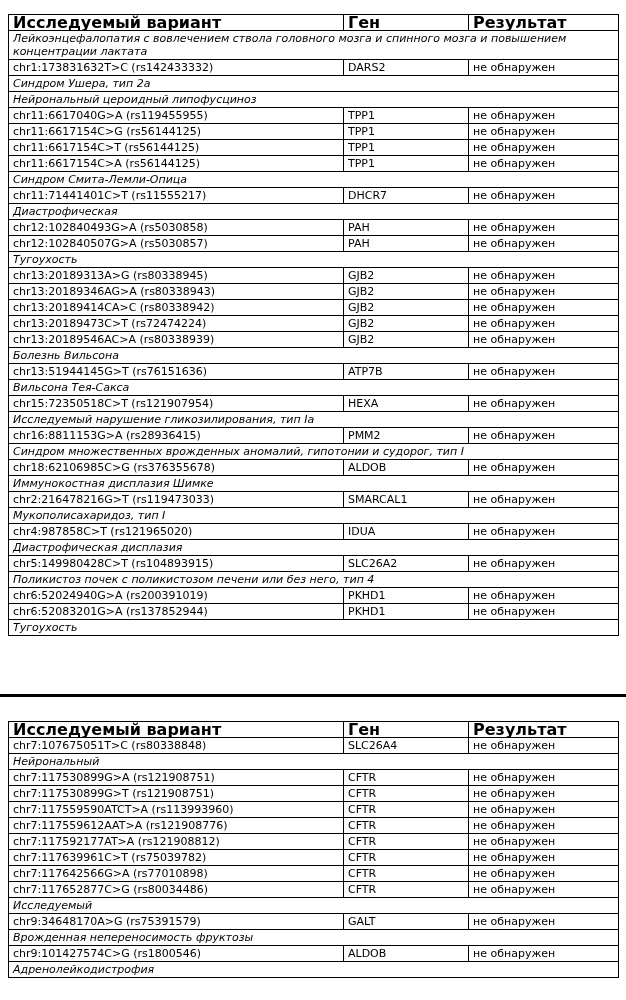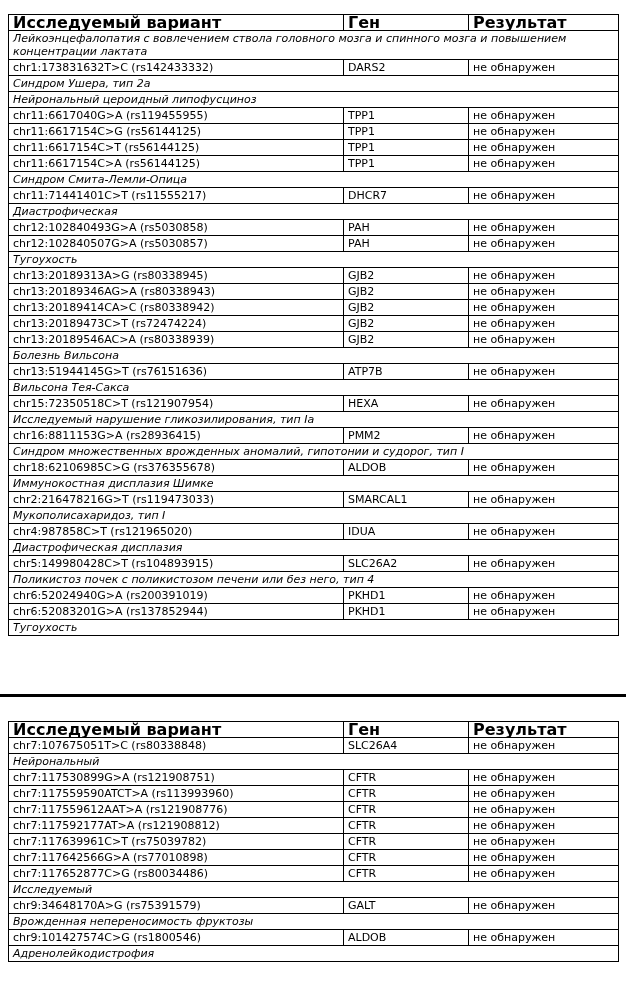--- a/index.html
+++ b/index.html
@@ -245,20 +245,25 @@
           </tr>
           <tr>
             <td colspan="3" class="section">Нейрональный</td>
           </tr>
           <tr>
             <td class="variant">chr7:117530899G&gt;A (rs121908751)</td>
             <td class="gene">CFTR</td>
             <td class="result">не обнаружен</td>
           </tr>
           <tr>
+            <td class="variant">chr7:117530899G&gt;T (rs121908751)</td>
+            <td class="gene">CFTR</td>
+            <td class="result">не обнаружен</td>
+          </tr>
+          <tr>
             <td class="variant">chr7:117559590ATCT&gt;A (rs113993960)</td>
             <td class="gene">CFTR</td>
             <td class="result">не обнаружен</td>
           </tr>
           <tr>
             <td class="variant">chr7:117559612AAT&gt;A (rs121908776)</td>
             <td class="gene">CFTR</td>
             <td class="result">не обнаружен</td>
           </tr>
           <tr>

